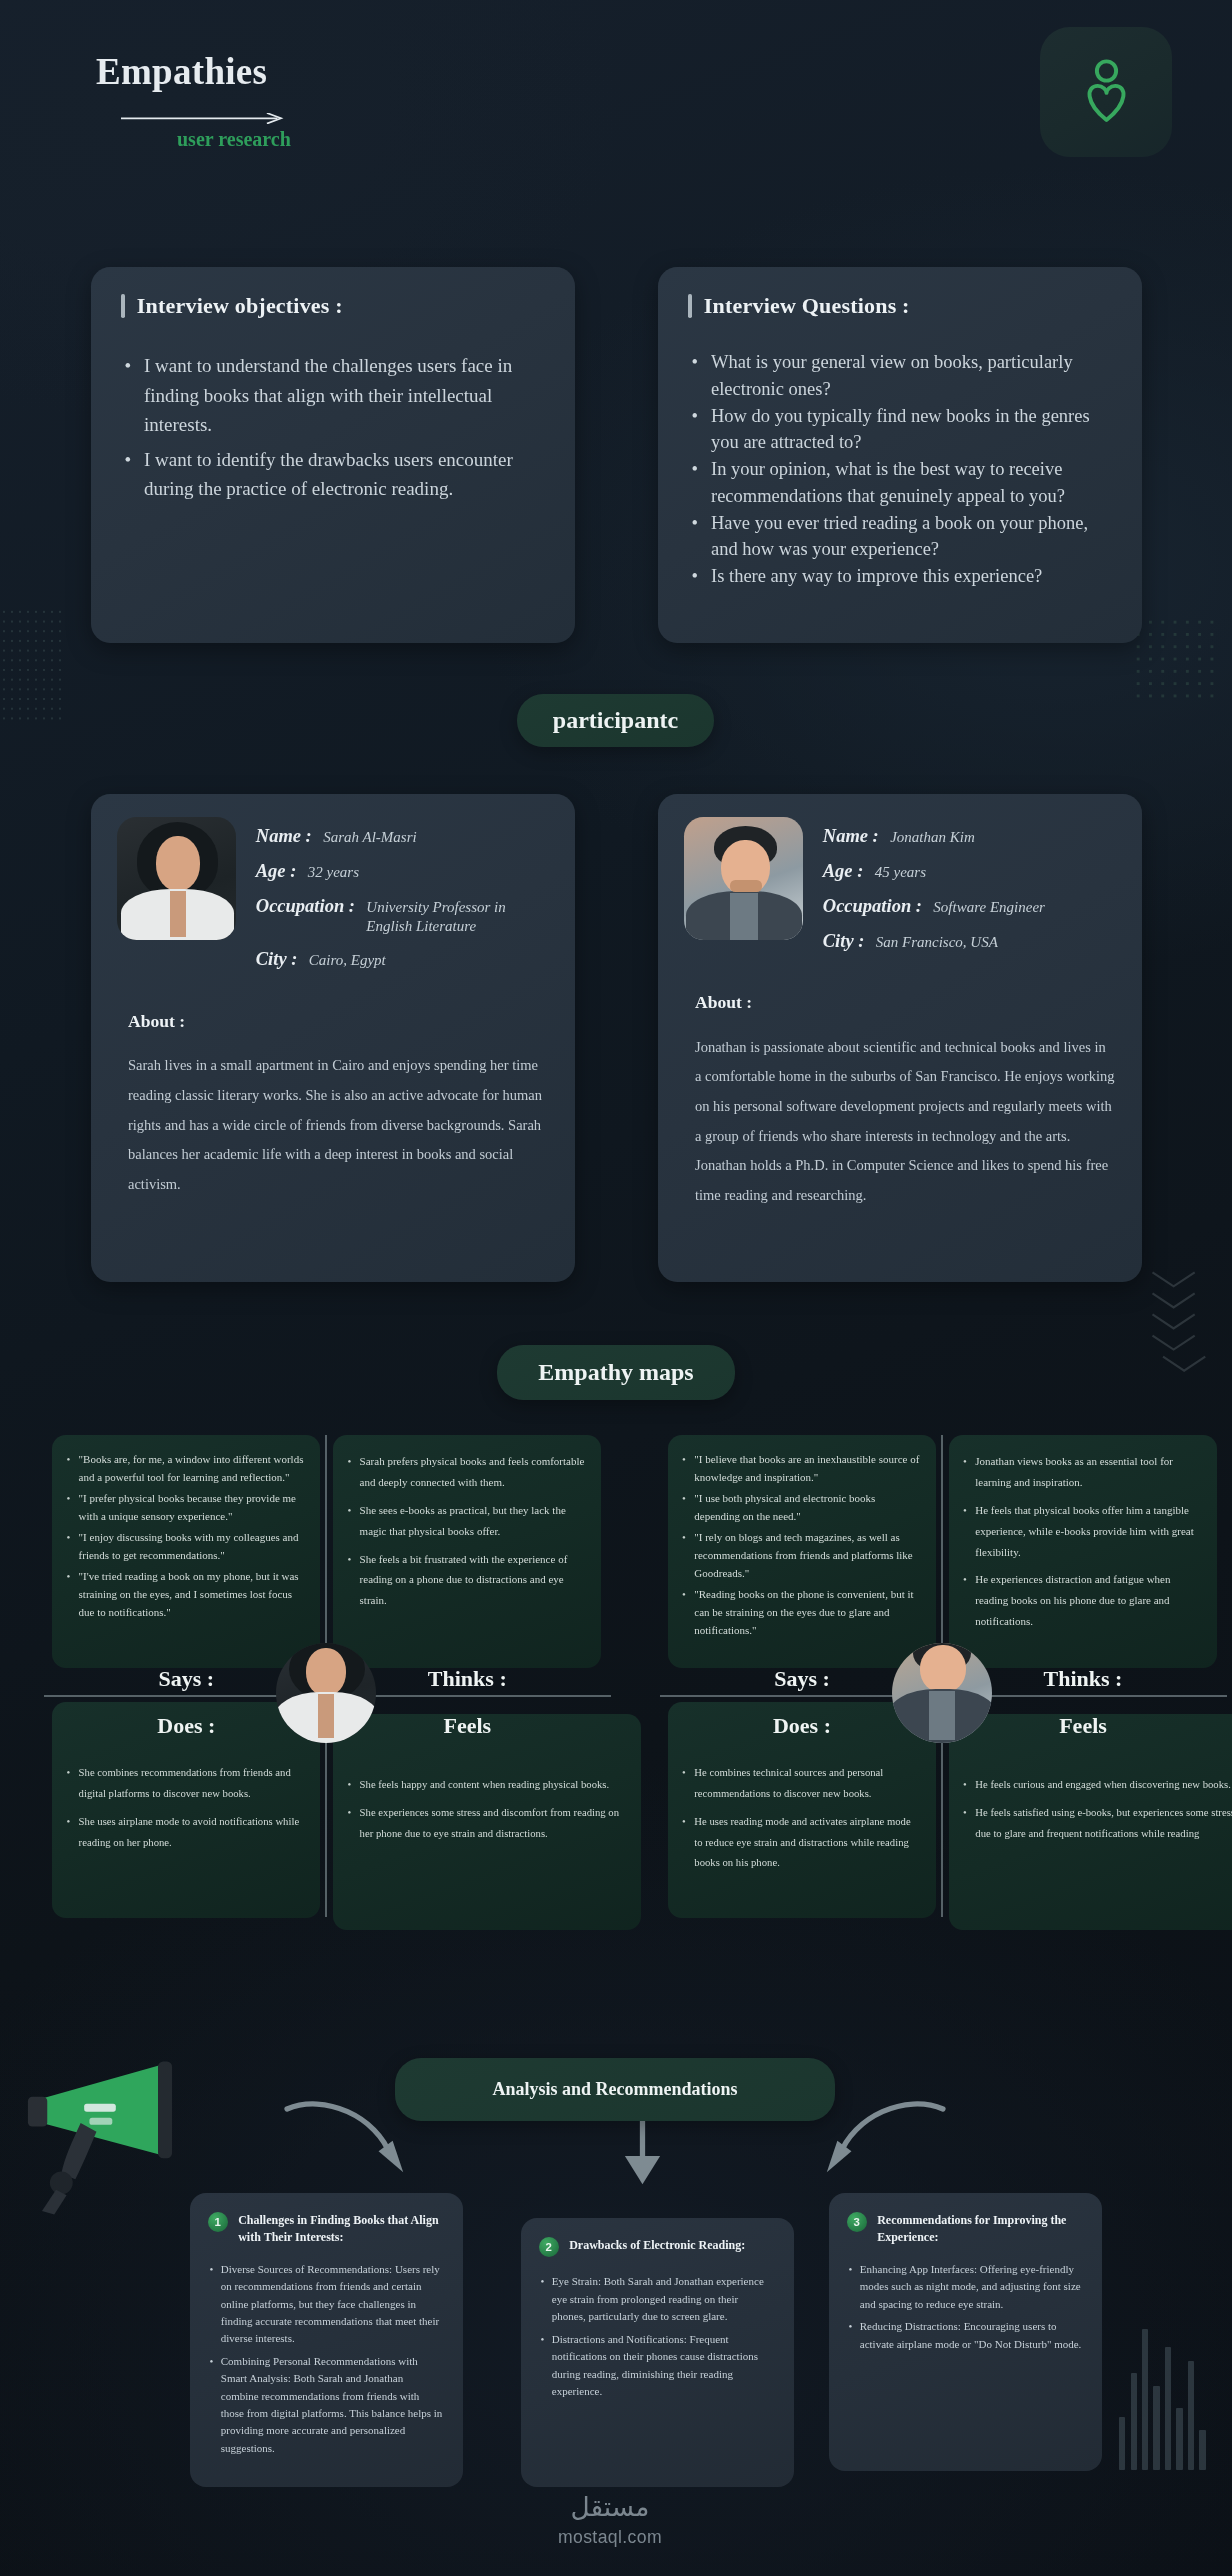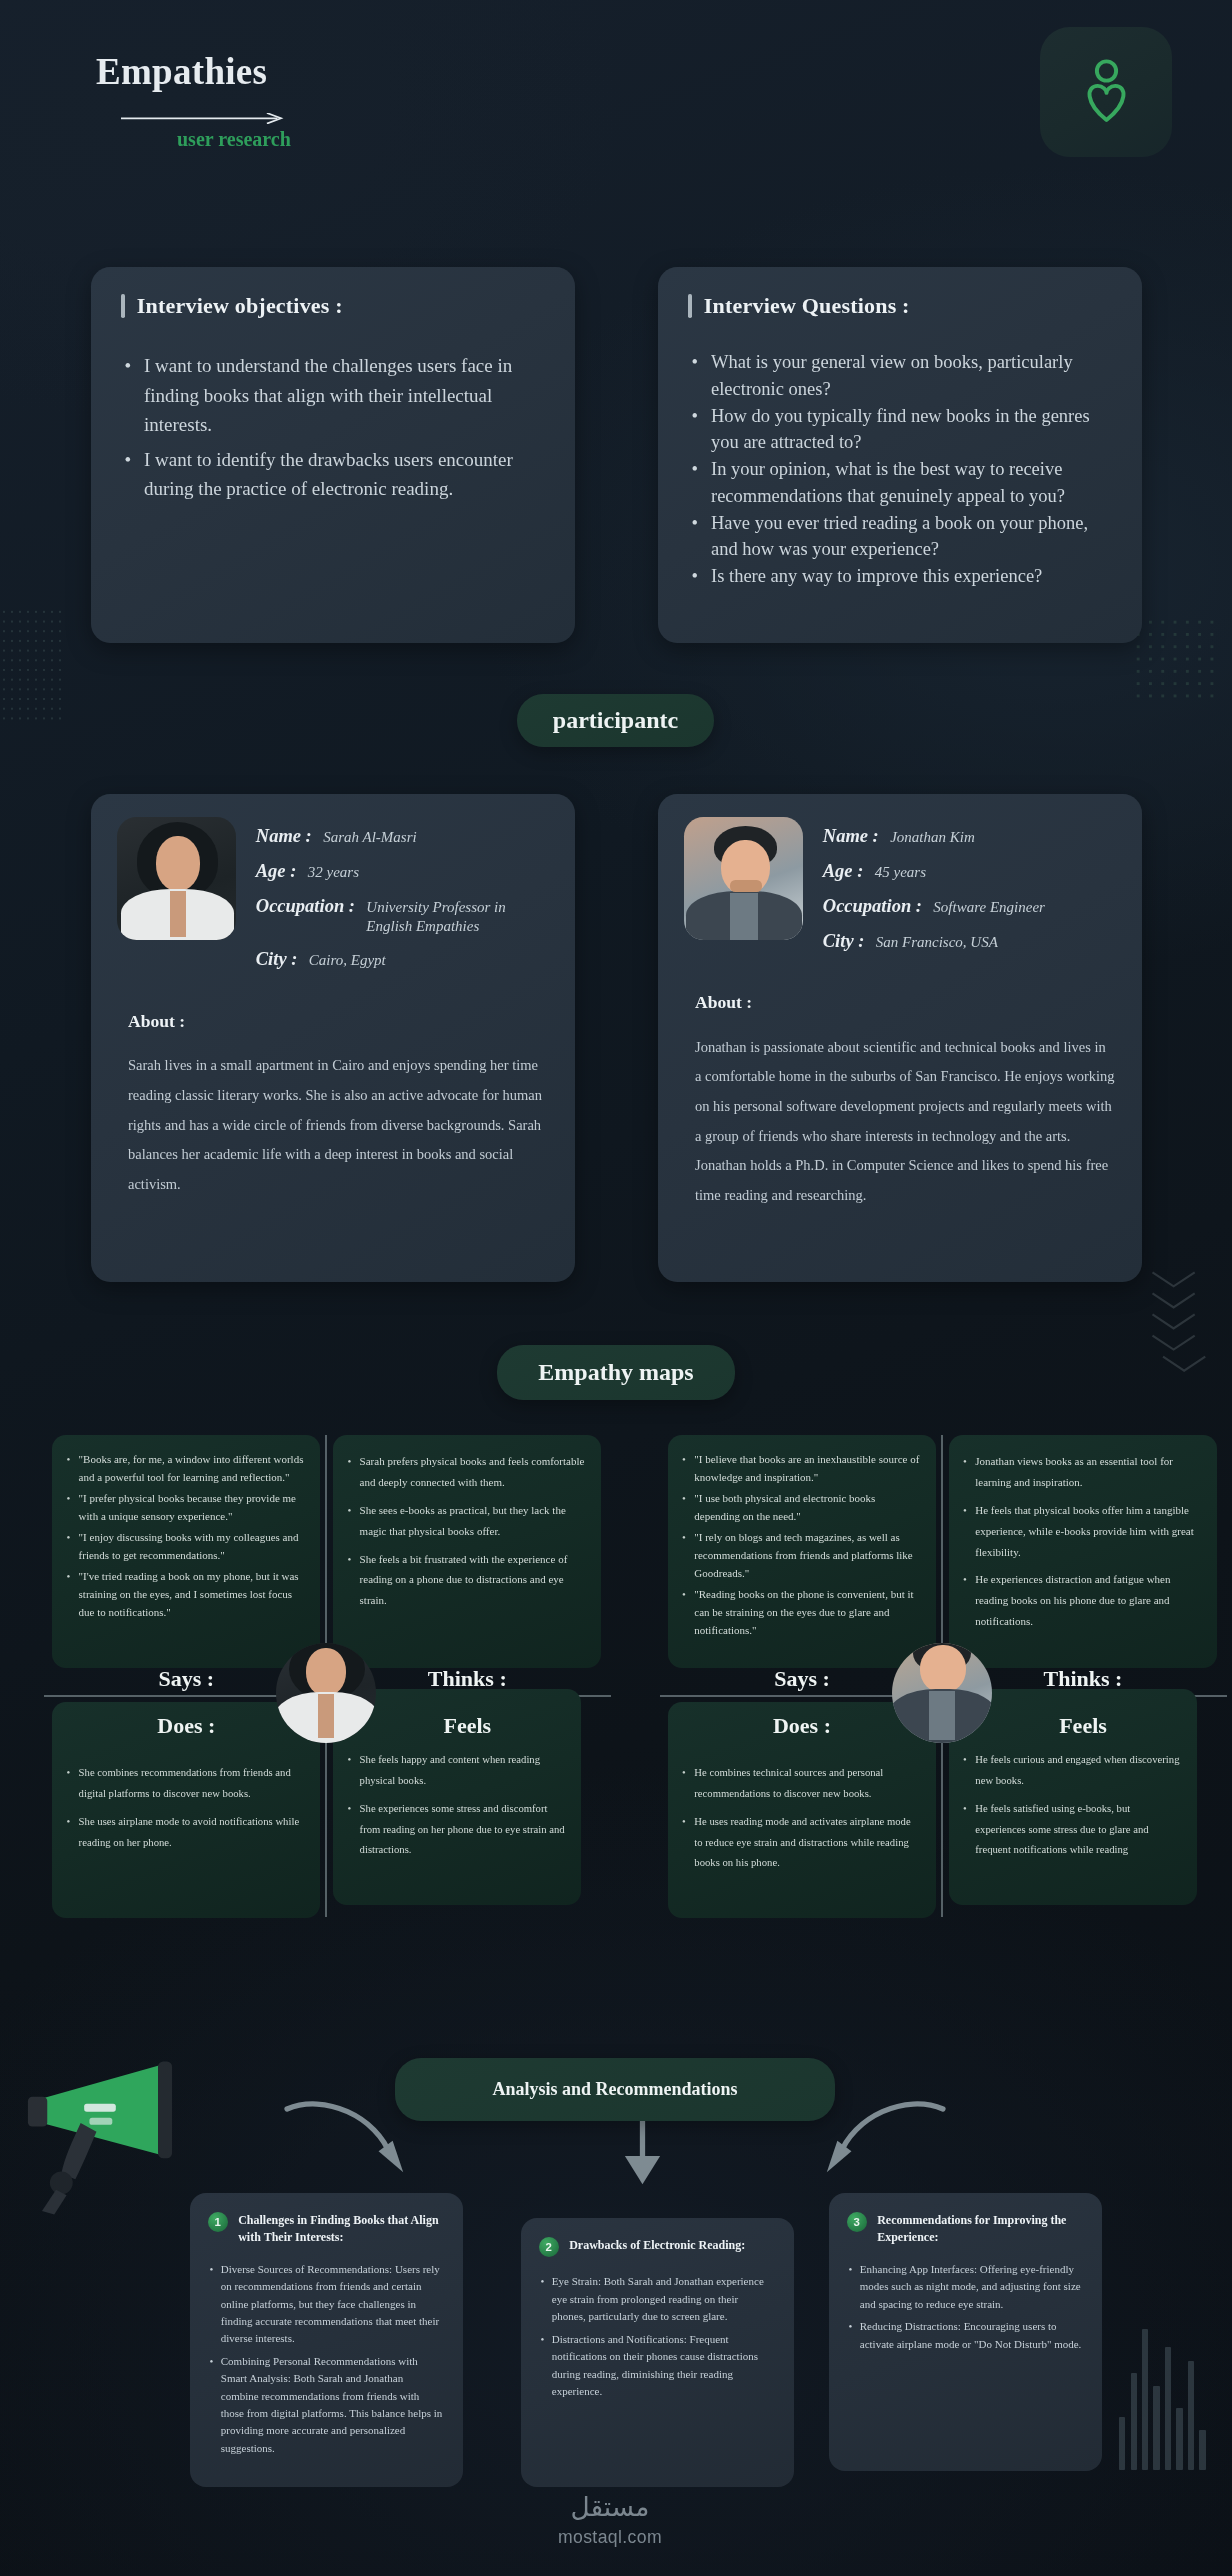--- a/index.html
+++ b/index.html
@@ -125,21 +125,21 @@
   #emap-0 { left: 12.3px; }
   #emap-1 { left: 628px; }
   .quad {
     position: absolute; border-radius: 14px;
     background: linear-gradient(160deg, #17302a 0%, #142b25 50%, #10241f 100%);
     padding: 16px 16px 12.3px 12.3px;
   }
   .q-tl { left: 40px;  top: 0px;   width: 268px; height: 233px; }
   .q-tr { left: 321px; top: 0px;   width: 268px; height: 233px; }
   .q-bl { left: 40px;  top: 267px; width: 268px; height: 216px; }
-  .q-br { left: 321px; top: 254px; width: 248px; height: 216px; }
+  .q-br { left: 321px; top: 279px; width: 308px; height: 216px; }
   .quad ul { list-style: none; font-size: 11px; color: #d3dcd9; }
   .quad ul > li { position: relative; padding-left: 14px; margin-bottom: 3.5px; line-height: 1.62; }
   .quad ul > li::before { content: "•"; position: absolute; left: 1.8px; top: 0; color: #c4cfcb; }
   .quad.lower ul { font-size: 10.7px; line-height: 1.9; }
   .quad.lower ul > li { line-height: 1.95; margin-bottom: 7px; }
   .q-label {
     position: absolute; font-size: 22px; font-weight: bold; color: #eff4f3;
     text-align: center; width: 268px;
   }
   .ql-says   { left: 40px;  top: 231px; }
@@ -272,21 +272,21 @@
       <div class="field">
         <span class="k">Name :</span>
         <span class="v">Sarah Al-Masri</span>
       </div>
       <div class="field">
         <span class="k">Age :</span>
         <span class="v">32 years</span>
       </div>
       <div class="field">
         <span class="k">Occupation :</span>
-        <span class="v" style="max-width:176px;">University Professor in English Empathies</span>
+        <span class="v" style="max-width:176px;">University Professor in English Literature</span>
       </div>
       <div class="field">
         <span class="k">City :</span>
         <span class="v">Cairo, Egypt</span>
       </div>
     </div>
   </div>
   <div class="about-h">About :</div>
   <div class="about-p">Sarah lives in a small apartment in Cairo and enjoys spending her time reading classic literary works. She is also an active advocate for human rights and has a wide circle of friends from diverse backgrounds. Sarah balances her academic life with a deep interest in books and social activism.</div>
 </div>

